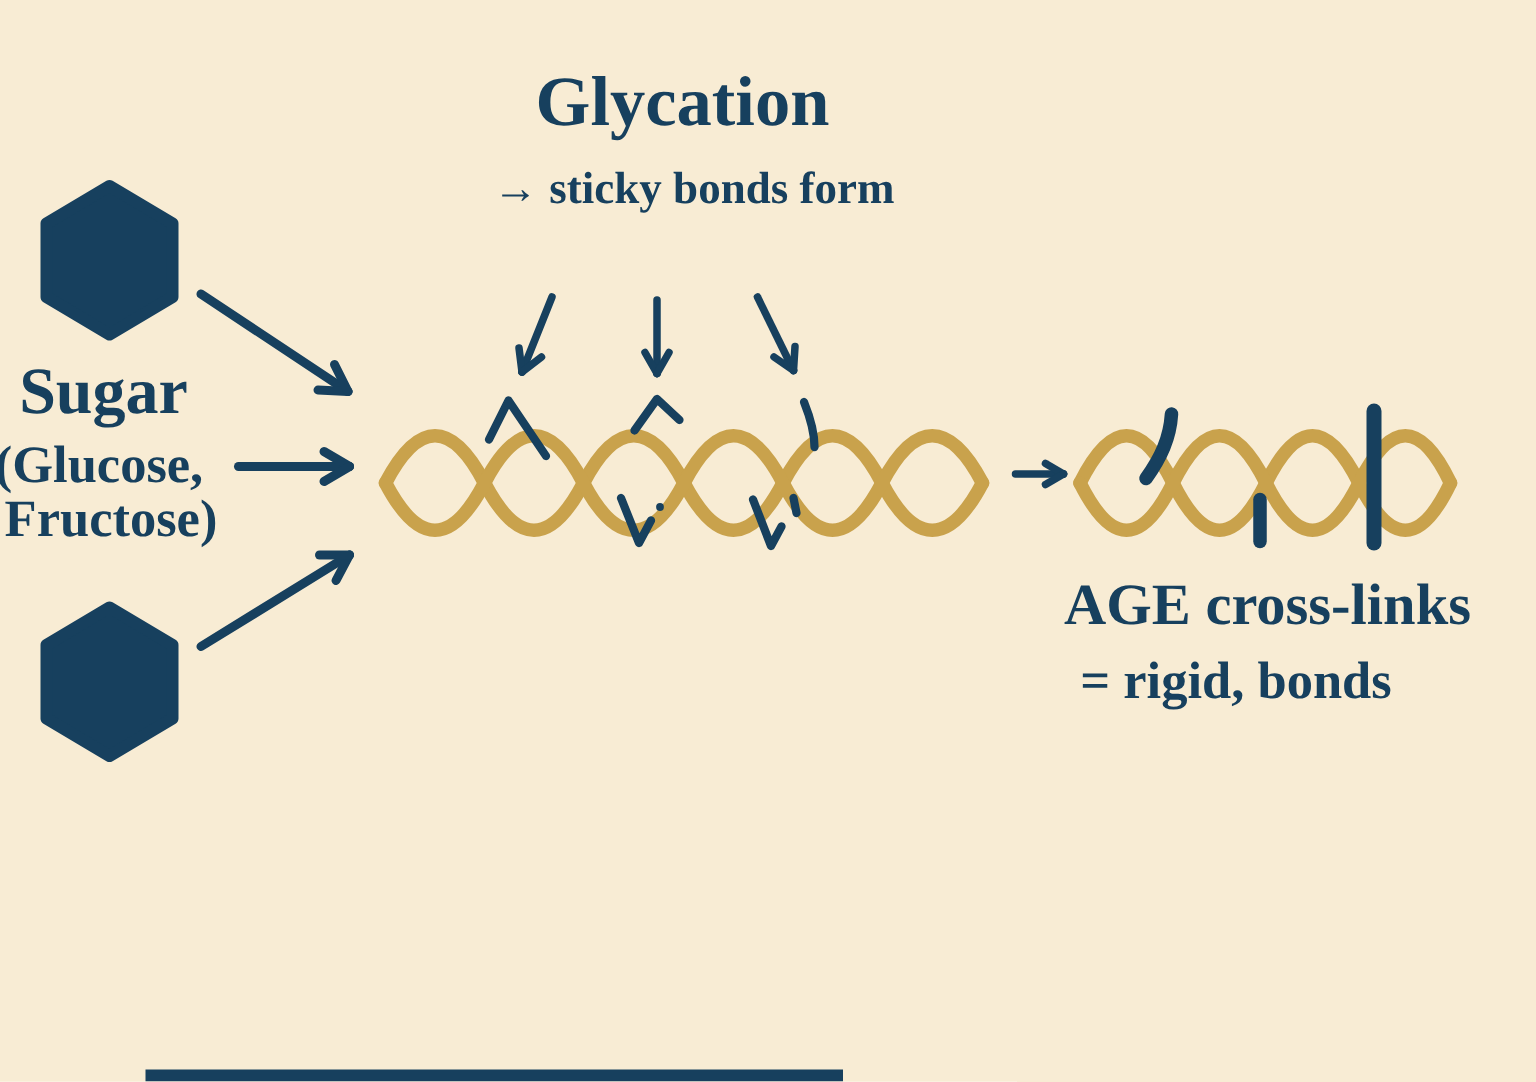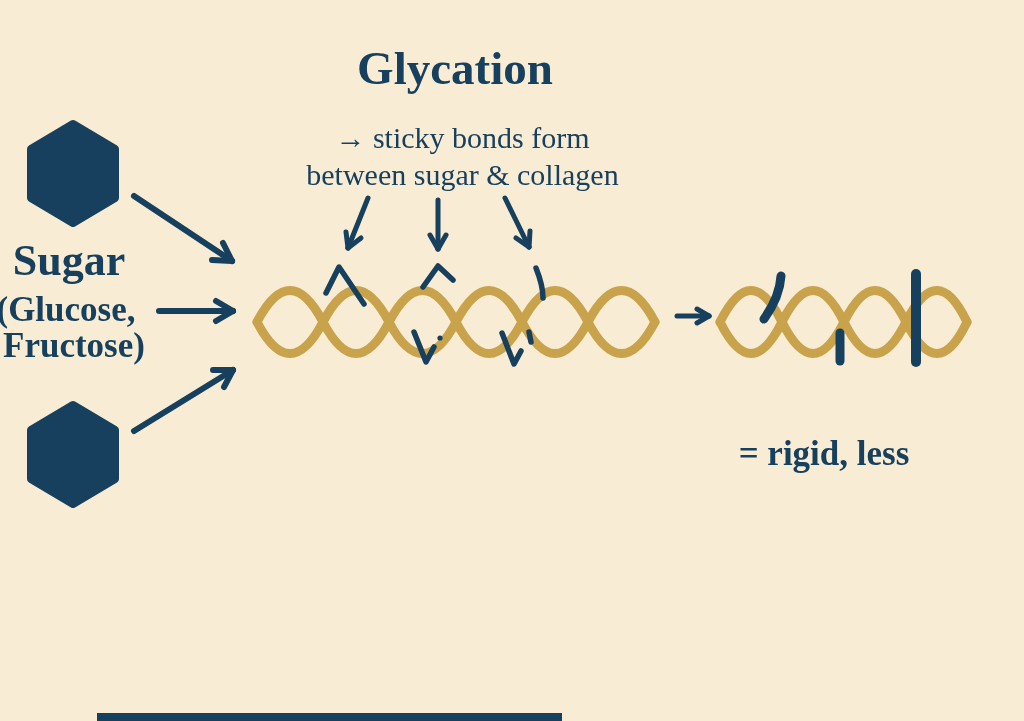--- a/index.html
+++ b/index.html
@@ -6,21 +6,21 @@
   #stage{
     position:relative;
     width:1024px;height:721px;
     background:var(--bg,#F8ECD4);
     overflow:hidden;
     font-family:"Liberation Serif","DejaVu Serif",serif;
     color:var(--ink,#17405E);
   }
   .txt{position:absolute;text-align:center;line-height:1.05;white-space:nowrap;}
   .title{font-size:47px;font-weight:700;}
-  .subtitle{font-size:30px;font-weight:400;margin-top:12px;}
+  .subtitle{font-size:30px;font-weight:700;}
   .sugar-main{font-size:44px;font-weight:700;}
   .sugar-sub{font-size:35px;font-weight:600;}
   .fibre-label{font-size:39px;font-weight:600;}
   .age-main{font-size:39px;font-weight:600;}
   .age-sub{font-size:35px;font-weight:600;}
   svg{position:absolute;left:0;top:0;}
   .ink-stroke{stroke:var(--ink,#17405E);fill:none;stroke-linecap:round;stroke-linejoin:round;}
   .ink-fill{fill:var(--ink,#17405E);stroke:var(--ink,#17405E);stroke-linejoin:round;}
   .rope{stroke:var(--rope,#C9A24C);fill:none;stroke-linecap:round;stroke-linejoin:round;stroke-width:9;}
 </style>
@@ -101,22 +101,22 @@
       <path stroke-width="9" d="M840,333 L840,361"></path>
       <path stroke-width="10" d="M916,274 L916,362"></path>
     </g>
 
     <rect x="97" y="713" width="465" height="8" fill="var(--ink,#17405E)"></rect>
   </svg>
 
   <div class="txt title" style="left:280px;top:44px;width:350px;">Glycation</div>
 
   <div class="txt subtitle" style="left:270px;top:110px;width:385px;">→ sticky bonds form</div>
-  <div class="txt subtitle" style="left:270px;top:147px;width:385px;">between sugar &amp; collagen</div>
 
   <div class="txt sugar-main" style="left:-11px;top:238px;width:160px;">Sugar</div>
   <div class="txt sugar-sub" style="left:-14px;top:292px;width:160px;">(Glucose,</div>
   <div class="txt sugar-sub" style="left:-6px;top:328px;width:160px;">Fructose)</div>
 
 
-  <div class="txt age-sub" style="left:674px;top:436px;width:300px;">= rigid, less</div>
+  <div class="txt age-main" style="left:695px;top:384px;width:300px;">AGE cross-links</div>
+  <div class="txt age-sub" style="left:674px;top:436px;width:300px;">= rigid, bonds</div>
 
 </div>
 
 </body></html>

